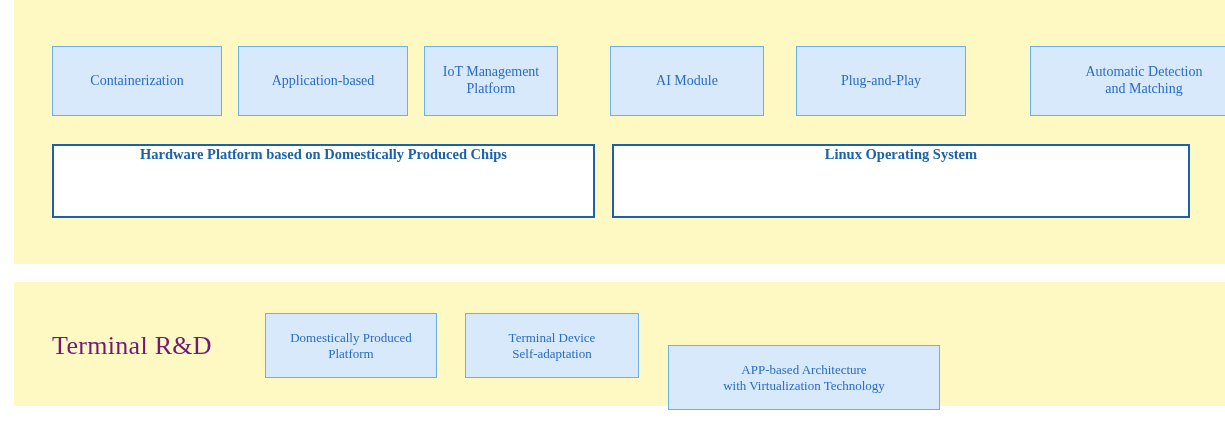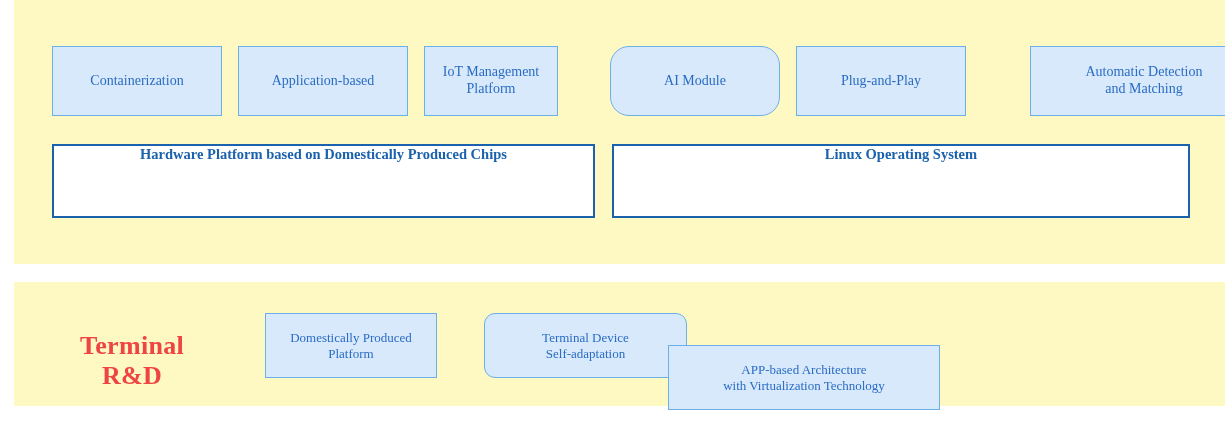--- a/index.html
+++ b/index.html
@@ -61,23 +61,23 @@
     text-align: center;
   }
 
   
   #terminal-label {
     position: absolute;
     left: 52px;
     top: 331px;
     width: 160px;
     text-align: center;
-    color: #ef4444;
+    color: #701a75;
     font-size: 26px;
-    font-weight: bold;
+    font-weight: normal;
     letter-spacing: 0.3px;
   }
   .bottom-row .card {
     top: 313px;
     height: 65px;
     font-size: 13px;
   }
   .two-line { white-space: pre-line; }
 </style>
 </head>
@@ -88,21 +88,21 @@
   <div class="feature-row">
     <div class="card" style="left:38px; width:170px;">
       <span class="two-line">Containerization</span>
     </div>
     <div class="card" style="left:224px; width:170px;">
       <span class="two-line">Application-based</span>
     </div>
     <div class="card" style="left:410px; width:134px;">
       <span class="two-line">IoT Management Platform</span>
     </div>
-    <div class="card" style="left:596px; width:170px;border-radius:19px;">
+    <div class="card" style="left:596px; width:154px;">
       <span class="two-line">AI Module</span>
     </div>
     <div class="card" style="left:782px; width:170px;">
       <span class="two-line">Plug-and-Play</span>
     </div>
     <div class="card" style="left:1016px; width:228px;">
       <span class="two-line">Automatic Detection
 and Matching</span>
     </div>
   </div>
@@ -120,21 +120,21 @@
 
 <div class="panel" id="panel-bottom"></div>
 
 <div id="terminal-label">Terminal R&amp;D</div>
 
 <div class="bottom-row">
   <div class="card" style="left:265px; width:172px;">
     <span class="two-line">Domestically Produced
 Platform</span>
   </div>
-  <div class="card" style="left:484px; width:203px;border-radius:11px;">
+  <div class="card" style="left:465px; width:174px;">
     <span class="two-line">Terminal Device
 Self-adaptation</span>
   </div>
   <div class="card" style="left:668px; width:272px;margin-top:32px;">
     <span class="two-line">APP-based Architecture
 with Virtualization Technology</span>
   </div>
 </div>
 
 </body></html>

